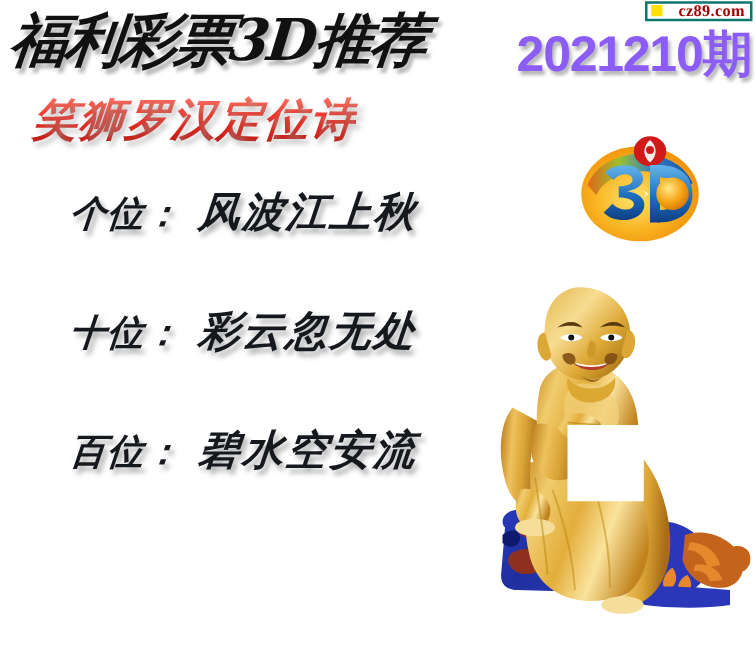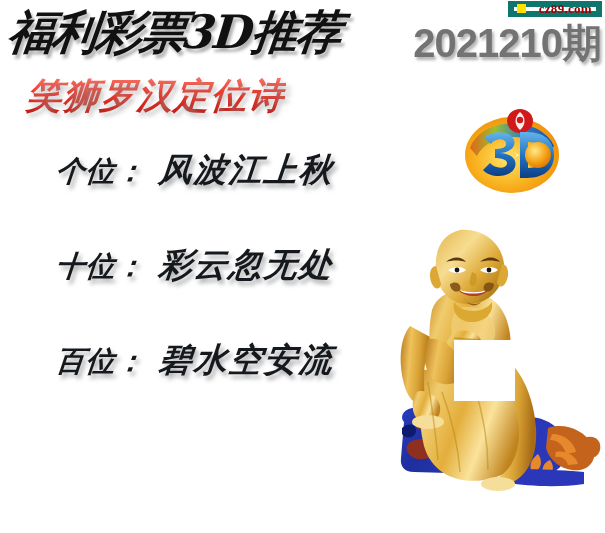--- a/index.html
+++ b/index.html
@@ -16,21 +16,21 @@
     height: 533px;
     background: #ffffff;
     overflow: hidden;
   }
 
   
   #watermark {
     position: absolute;
     top: 1px;
     right: 3px;
-    border: 6px solid #0f766e;
+    border: 2px solid #0f766e;
     background: #ffffff;
     padding: 0px 4px 1px 3px;
     display: flex;
     align-items: center;
     gap: 13px;
     line-height: 1;
     height: 16px;
     box-sizing: border-box;
   }
   #watermark .swatch {
@@ -64,21 +64,21 @@
   }
 
   
   #issue-number {
     position: absolute;
     right: 4px;
     top: 16px;
     font-family: "Liberation Sans", sans-serif;
     font-size: 40px;
     font-weight: 700;
-    color: #737373;
+    color: #8b5cf6;
     white-space: nowrap;
     letter-spacing: -1px;
     text-shadow: 2px 3px 3px rgba(130,130,130,0.6);
   }
 
   
   #red-subtitle {
     position: absolute;
     left: 26px;
     top: 72px;

